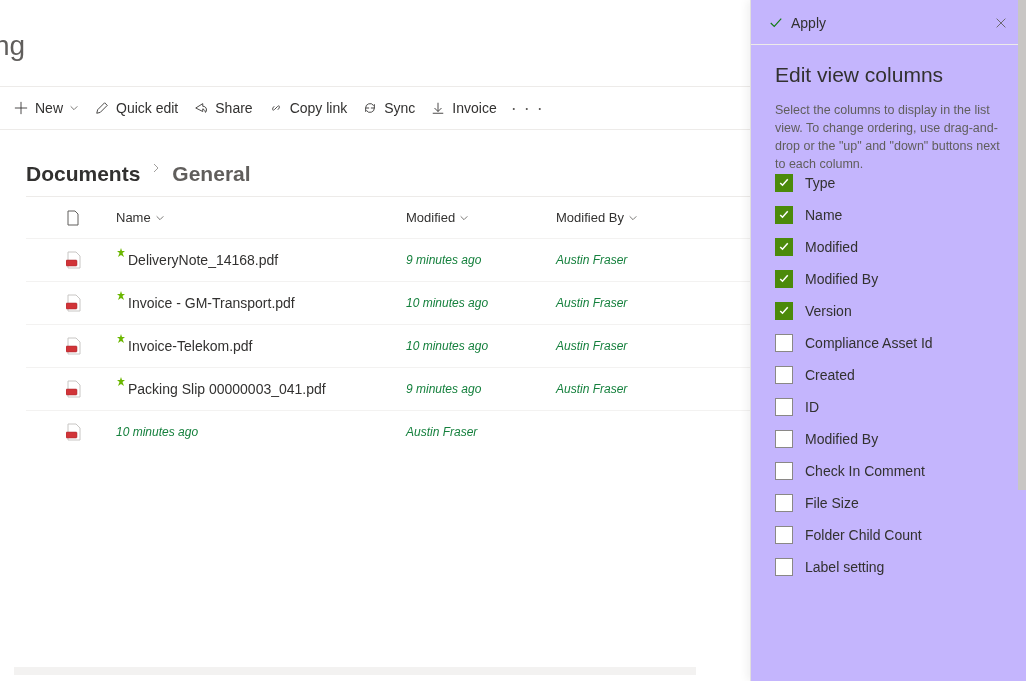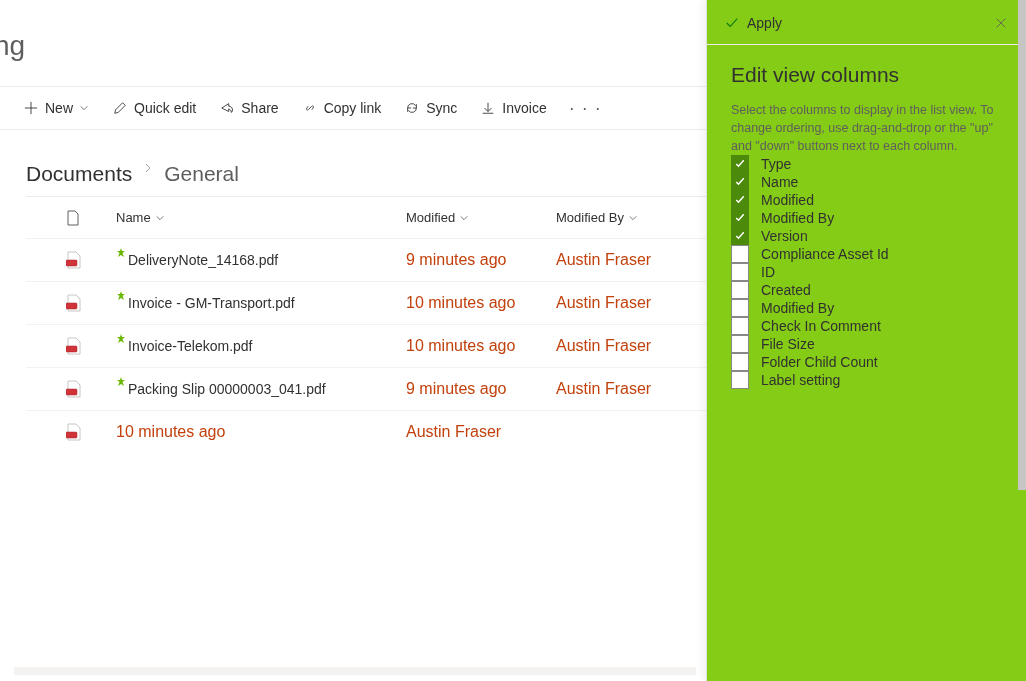--- a/index.html
+++ b/index.html
@@ -12,81 +12,81 @@
     position: relative;
   }
   .page-title {
     font-size: 28px; font-weight: 300; color: #605e5c;
     padding: 30px 0 24px 0; margin-left: -6px;
   }
   .toolbar {
     display: flex; align-items: center;
     border-top: 1px solid #edebe9;
     border-bottom: 1px solid #edebe9;
-    padding: 0 16px;
+    padding: 0 6px;
     height: 44px;
-    gap: 8px;
+    gap: 0;
   }
   .tbtn {
     display: inline-flex; align-items: center;
     padding: 0 8px; height: 32px;
     color: #323130; cursor: pointer;
     border-radius: 2px;
     font-size: 14px;
     white-space: nowrap;
   }
   .tbtn .ic { margin-right: 7px; display:inline-flex; align-items:center; }
   .tbtn .chev { margin-left: 6px; display:inline-flex; align-items:center; }
   .overflow-dots { color:#605e5c; font-size:18px; letter-spacing:1px; padding:0 6px;}
   .breadcrumb {
     display:flex; align-items:flex-start;
     padding: 32px 0 10px 26px;
-    font-size: 21px; font-weight:400;
+    font-size: 21px; font-weight:700;
   }
   .breadcrumb .sep { margin: 0 10px; color:#a19f9d;}
   .breadcrumb .root { color:#323130; }
   .breadcrumb .leaf { color:#605e5c; }
   .list-wrap { padding: 0 10px 0 26px; }
   .list-header, .list-row {
     display: grid;
     grid-template-columns: 40px 50px 290px 150px 170px;
     align-items: center;
     border-top: 1px solid #f3f2f1;
   }
   .list-header { height: 42px; color:#323130; font-size:13px; border-top: 1px solid #edebe9;}
   .list-header .coltxt { color:#323130; display:inline-flex; align-items:center;}
   .col-chev { margin-left:4px; display:inline-flex; }
   .list-row { height: 43px; font-size:14px;}
   .list-row .name { color:#323130; display:flex; align-items:flex-start;}
-  .list-row .sub { color:#c2410c; font-size:16px;}
+  .list-row .sub { color:#15803d; font-size:12px;font-style:italic;}
   .newmark { font-size:9px; color:#4da04d; margin-right:2px; align-self:flex-start; transform: translateY(-4px);}
   .type-icon { display:inline-flex; }
   .blank-icon { display:inline-flex; }
   .footer-bar { position:absolute; left:14px; bottom:6px; right:330px; height:8px; background:#f3f2f1;}
   
   .panel {
     position: absolute; top: 0; right: 0;
-    width: 320px; height: 681px;
-    background: #84cc16;
+    width: 276px; height: 681px;
+    background: #c4b5fd;
     border-left: 1px solid #e1dfdd;
     box-shadow: -3px 0 8px rgba(0,0,0,0.06);
     display:flex; flex-direction:column;
   }
   .panel-header {
     display:flex; align-items:center; justify-content:space-between;
     padding: 12px 14px 10px 18px;
     border-bottom: 1px solid #edebe9;
   }
   .apply-btn { display:inline-flex; align-items:center; color:#323130; cursor:pointer; font-size:14px;}
   .apply-btn .ic { margin-right:8px; color:#107c10;}
   .close-btn { cursor:pointer; color:#605e5c; padding:4px;}
   .panel-body { padding: 18px 24px 4px 24px; overflow:hidden; flex:1; position:relative;}
   .panel-title { font-size:21px; font-weight:300; color:#323130; margin-bottom:14px;}
   .panel-desc { font-size:12.5px; color:#605e5c; line-height:1.45; }
-  .col-list { display:flex; flex-direction:column; }
+  .col-list { display:flex; flex-direction:column; gap: 14px;}
   .col-item { display:flex; align-items:center; font-size:14px; cursor:pointer;}
   .cb {
     width:18px; height:18px; border:1px solid #8a8886;
     margin-right:12px; display:inline-flex; align-items:center; justify-content:center;
     background:#fff;
   }
   .cb.checked { background:#4b8a0b; border-color:#4b8a0b; }
   .cb.checked svg { display:block;}
   .cb svg { display:none; }
   .scroll-ind {
@@ -363,25 +363,25 @@
             </svg>
           </span>
           <span>Version</span>
         </div>
         <div class="col-item">
           <span class="cb"></span>
           <span>Compliance Asset Id</span>
         </div>
         <div class="col-item">
           <span class="cb"></span>
+          <span>Created</span>
+        </div>
+        <div class="col-item">
+          <span class="cb"></span>
           <span>ID</span>
-        </div>
-        <div class="col-item">
-          <span class="cb"></span>
-          <span>Created</span>
         </div>
         <div class="col-item">
           <span class="cb"></span>
           <span>Modified By</span>
         </div>
         <div class="col-item">
           <span class="cb"></span>
           <span>Check In Comment</span>
         </div>
         <div class="col-item">

